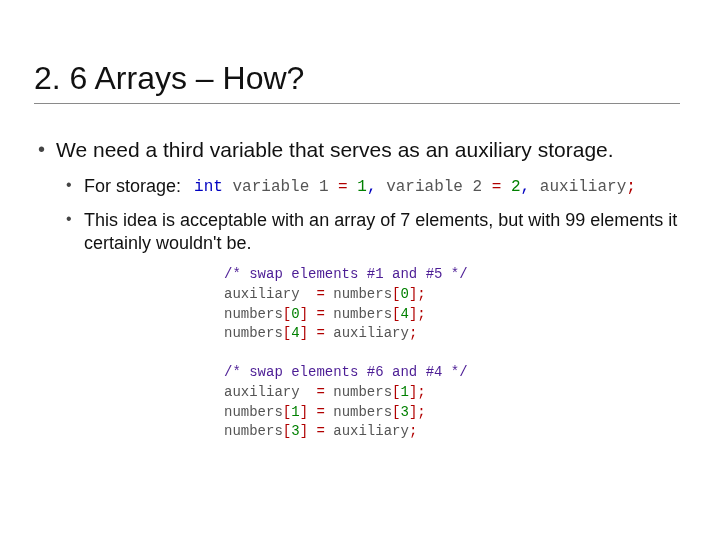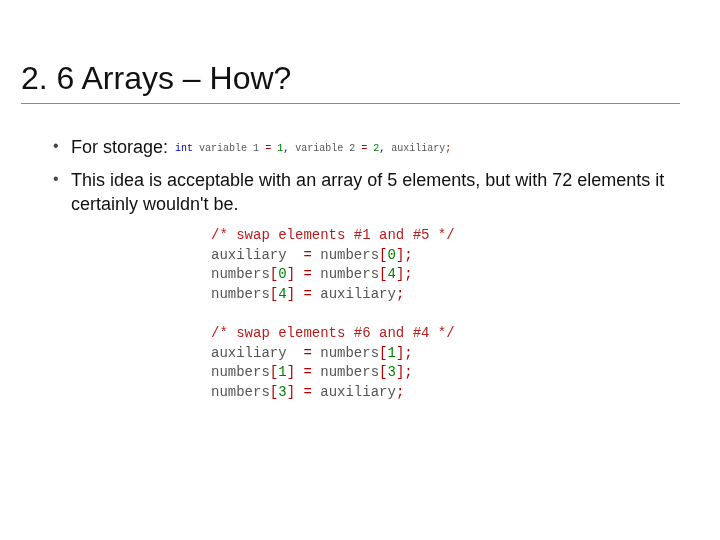--- a/index.html
+++ b/index.html
@@ -8,21 +8,21 @@
     width: 720px;
     height: 540px;
     background: #ffffff;
     font-family: Arial, Helvetica, sans-serif;
     color: #000;
   }
   .slide {
     box-sizing: border-box;
     width: 720px;
     height: 540px;
-    padding: 60px 40px 20px 21px;
+    padding: 60px 40px 20px 34px;
     position: relative;
   }
   .title {
     font-size: 32px;
     font-weight: 400;
     margin: 0 0 6px 0;
     padding-bottom: 6px;
     border-bottom: 1px solid #8a8a8a;
     color: #111;
   }
@@ -64,59 +64,60 @@
   }
   .code-block {
     font-family: Consolas, "Courier New", monospace;
     font-size: 14px;
     line-height: 1.4;
     margin: 2px 0 14px 190px;
     white-space: pre;
   }
   .code-inline {
     font-family: Consolas, "Courier New", monospace;
-    font-size: 10px;
+    font-size: 16px;
     display: inline-block;
     vertical-align: middle;
-    margin-left: 2px;
+    margin-left: 8px;
   }
   .kw { color: #0000c0; }      
   .id { color: #555555; }      
   .num { color: #008000; }     
   .op { color: #b00000; }      
   .op2 { color: #0000c0; }     
-  .cmt { color: #b91c1c; }     
+  .cmt { color: #4c1d95; }     
   .brk { color: #b00000; }     
 </style>
 </head>
 <body>
 
 <div class="slide">
 
   <h1 class="title">2. 6 Arrays – How?</h1>
 
   <div class="content">
 
+    <p class="bullet1">We need a third variable that serves as an auxiliary storage.</p>
 
     <p class="bullet2">
       <span>For storage:</span>
       <span class="code-inline">
         <span class="kw">int</span>
         <span class="id">variable 1</span>
         <span class="op">=</span>
         <span class="num">1</span><span class="op2">,</span>
         <span class="id">variable 2</span>
         <span class="op">=</span>
         <span class="num">2</span><span class="op2">,</span>
         <span class="id">auxiliary</span><span class="op">;</span>
       </span>
     </p>
 
 
-    <p class="bullet2">This idea is acceptable with an array of 5 elements, but with 72 elements it certainly wouldn't be.</p>
+    <p class="bullet2">This idea is acceptable with an array of 7 elements, but with 99 elements it certainly wouldn't be.</p>
 
     <div class="code-block"><span class="cmt">/* swap elements #1 and #5 */</span>
 <span class="id">auxiliary</span>  <span class="op">=</span> <span class="id">numbers</span><span class="brk">[</span><span class="num">0</span><span class="brk">]</span><span class="op">;</span>
 <span class="id">numbers</span><span class="brk">[</span><span class="num">0</span><span class="brk">]</span> <span class="op">=</span> <span class="id">numbers</span><span class="brk">[</span><span class="num">4</span><span class="brk">]</span><span class="op">;</span>
 <span class="id">numbers</span><span class="brk">[</span><span class="num">4</span><span class="brk">]</span> <span class="op">=</span> <span class="id">auxiliary</span><span class="op">;</span>
 
 <span class="cmt">/* swap elements #6 and #4 */</span>
 <span class="id">auxiliary</span>  <span class="op">=</span> <span class="id">numbers</span><span class="brk">[</span><span class="num">1</span><span class="brk">]</span><span class="op">;</span>
 <span class="id">numbers</span><span class="brk">[</span><span class="num">1</span><span class="brk">]</span> <span class="op">=</span> <span class="id">numbers</span><span class="brk">[</span><span class="num">3</span><span class="brk">]</span><span class="op">;</span>
 <span class="id">numbers</span><span class="brk">[</span><span class="num">3</span><span class="brk">]</span> <span class="op">=</span> <span class="id">auxiliary</span><span class="op">;</span></div>

